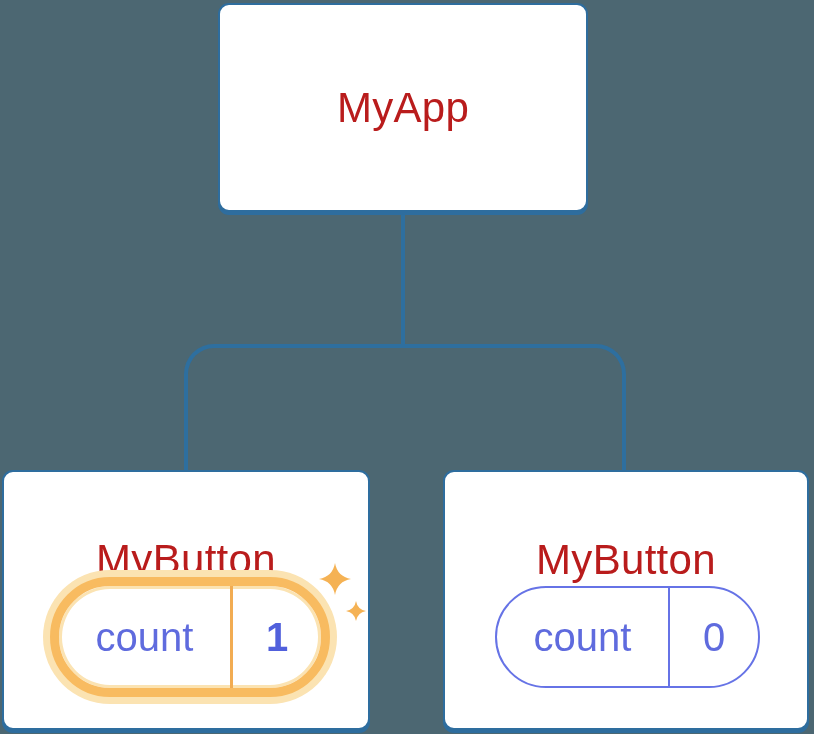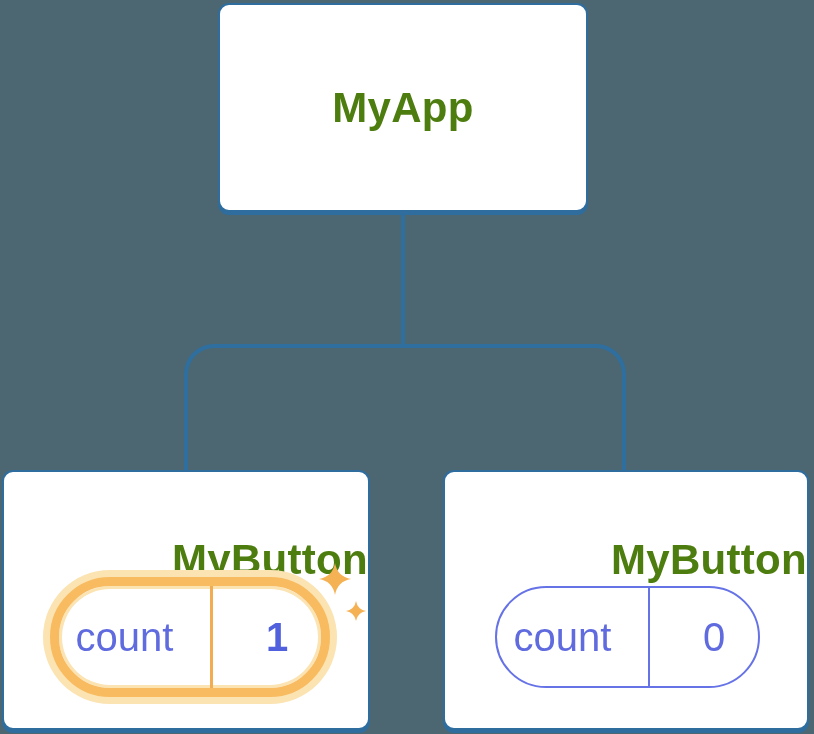--- a/index.html
+++ b/index.html
@@ -57,46 +57,45 @@
   }
   .node-child {
     top: 470px;
     width: 368px;
     height: 260px;
   }
   .node-left  { left: 2px; }
   .node-right { left: 443px; width: 366px; }
 
   .title {
-    color: #4d7c0f;
-    font-weight: 700;
+    color: #b91c1c;
+    font-weight: 400;
     font-size: 42px;
     letter-spacing: 0.3px;
-    text-align: right;
+    text-align: center;
     white-space: nowrap;
   }
   .child-title {
     position: absolute;
     left: 0;
     right: 0;
     top: 48px;
     line-height: 44px;
     margin-top: 18px;
   }
 
   
   .pill {
     position: absolute;
     background: #ffffff;
     border-radius: 999px;
     display: flex;
     align-items: stretch;
     box-sizing: border-box;
     overflow: hidden;
-    gap: 20px;
   }
   .pill-highlight {
     left: 46px;
     top: 105px;
     width: 280px;
     height: 120px;
     border: 9px solid #F8BB60;
     box-shadow: 0 0 0 7px #FBE3B2, inset 0 0 0 3px #FBE3B2;
   }
   .pill-plain {

